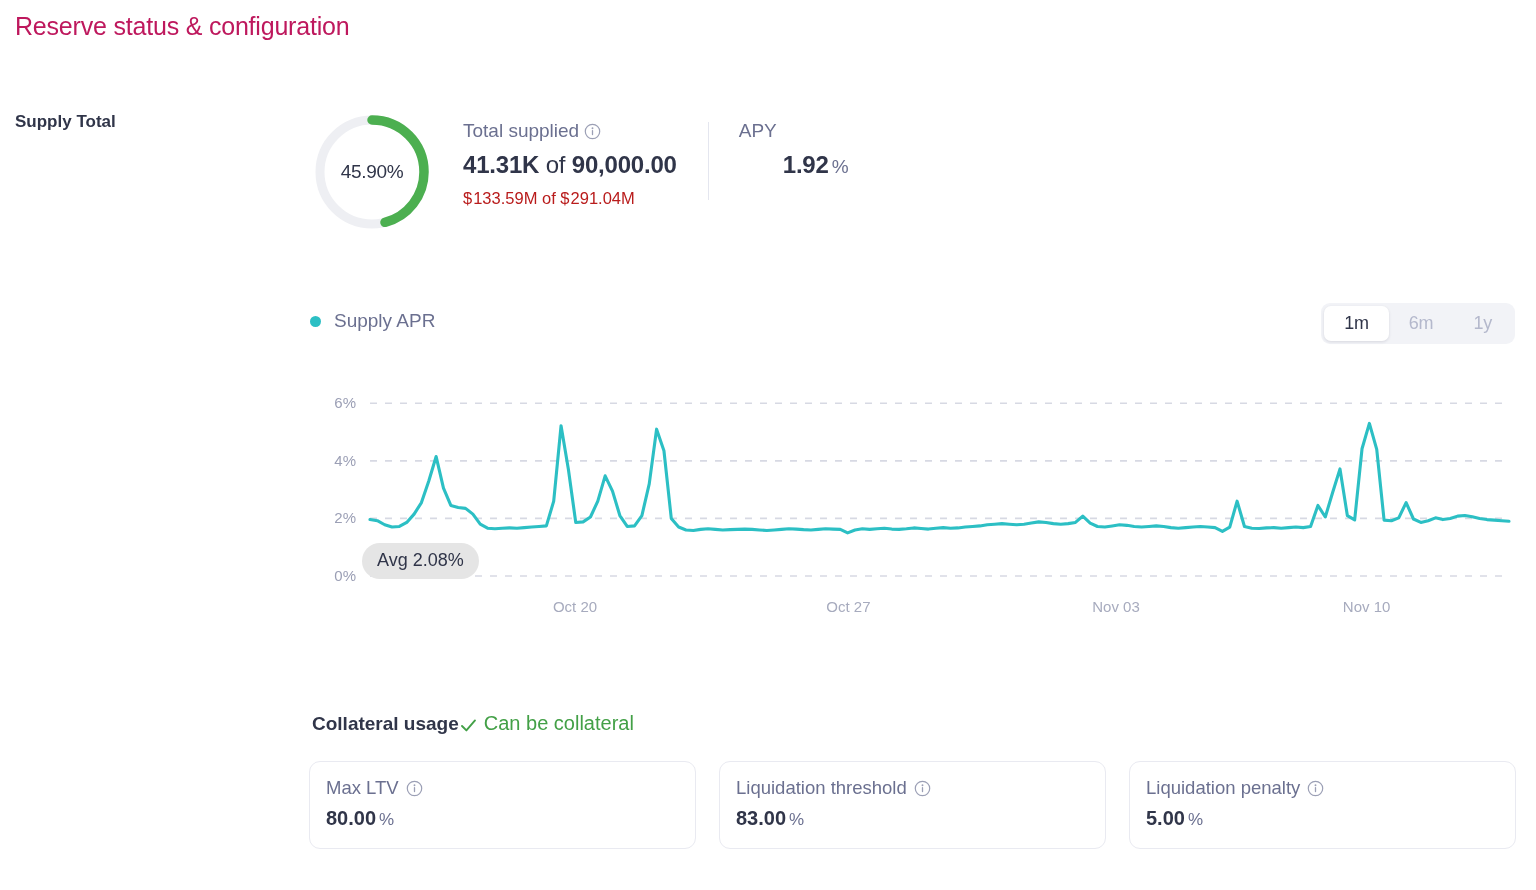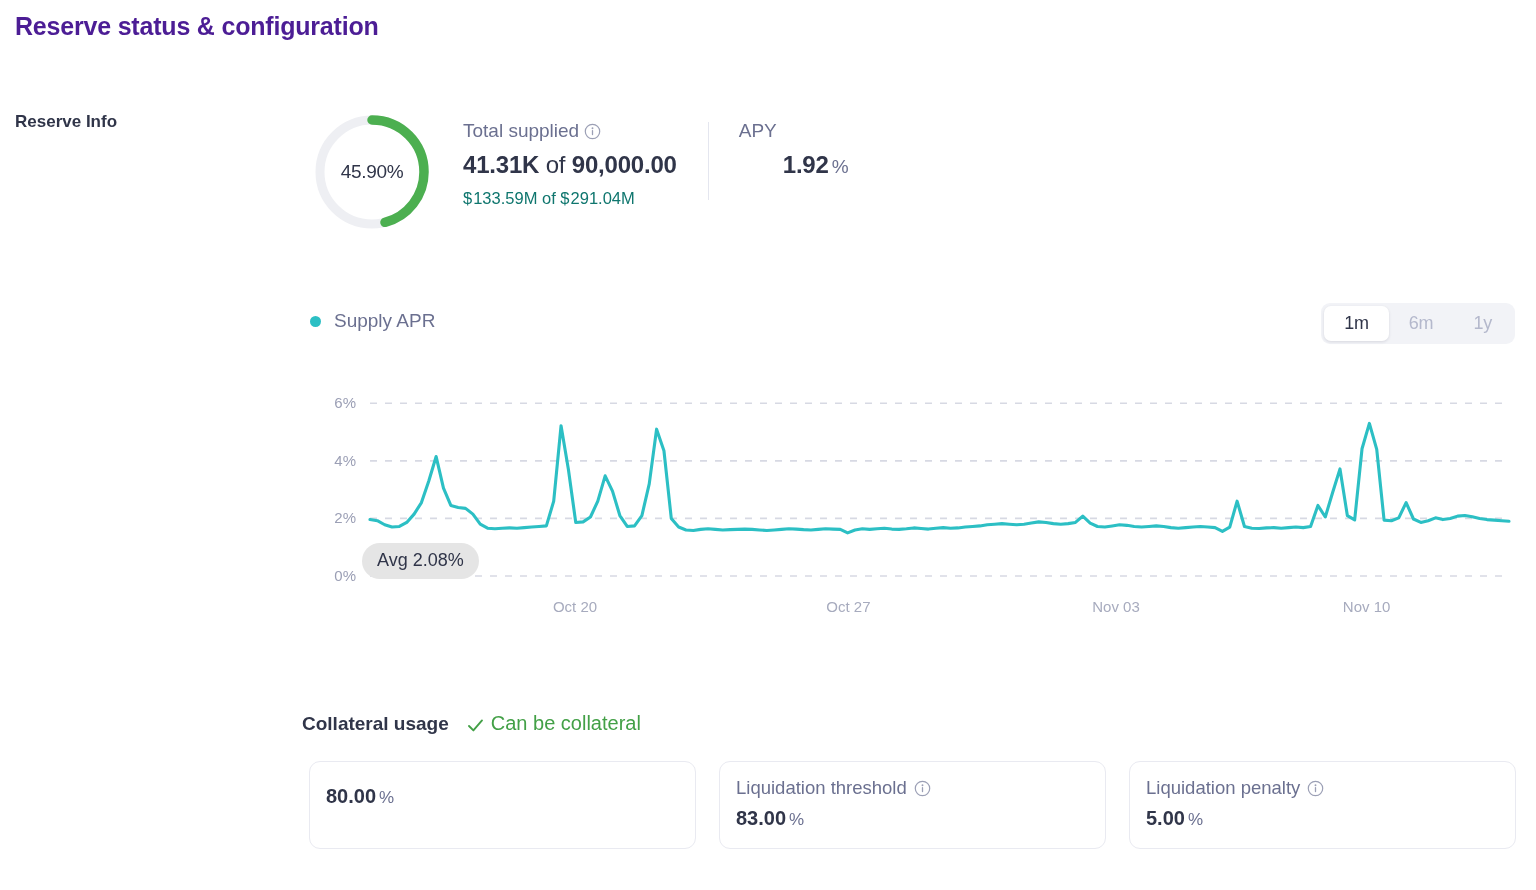--- a/index.html
+++ b/index.html
@@ -8,22 +8,22 @@
     background: #ffffff;
     font-family: "Liberation Sans", sans-serif;
     color: #2b2d42;
     overflow: hidden;
   }
   .page { position: relative; width: 1536px; height: 890px; }
 
   
   .page-title {
     position: absolute; left: 15px; top: 12px;
-    font-size: 25px; font-weight: 700; letter-spacing: -0.2px;
-    color: #4c1d95;
+    font-size: 25px; font-weight: 400; letter-spacing: -0.2px;
+    color: #be185d;
   }
 
   
   .section-label {
     position: absolute; left: 15px; top: 112px;
     font-size: 17px; font-weight: 700; color: #303549;
   }
 
   
   .supply-row {
@@ -43,21 +43,21 @@
     display: flex; align-items: center; gap: 5px;
     font-size: 19px; color: #6b7090; font-weight: 400;
   }
   .metric-main {
     margin-top: 9px;
     font-size: 24px; font-weight: 700; color: #303549; letter-spacing: -0.2px;
     white-space: nowrap;
   }
   .metric-main .conj { font-weight: 400; }
   .metric-sub {
-    margin-top: 10px; font-size: 16.5px; color: #0f766e; font-weight: 400;
+    margin-top: 10px; font-size: 16.5px; color: #b91c1c; font-weight: 400;
     white-space: nowrap;
   }
   .metric-sub .sym { margin-right: 1px; }
 
   .vdivider {
     width: 1px; background: #e4e6ef;
     height: 78px; margin: 12px 0 0 31px; flex: none;
   }
 
   .apy-block { margin-left: 30px; padding-top: 10px; }
@@ -99,22 +99,22 @@
 
   .avg-pill {
     position: absolute; left: 52px; top: 165px;
     background: #e5e5e5; color: #303549;
     font-size: 18px; padding: 7px 15px 8px; border-radius: 19px;
     white-space: nowrap;
   }
 
   
   .collateral-head {
-    position: absolute; left: 302px; top: 712px;
-    display: flex; align-items: center; gap: 17px;
+    position: absolute; left: 312px; top: 712px;
+    display: flex; align-items: center; 
   }
   .collateral-title { font-size: 19px; font-weight: 700; color: #303549; }
   .collateral-status {
     display: flex; align-items: flex-end; gap: 6px;
     font-size: 20px; color: #3aa councilor;
   }
   .collateral-status { color: #43a047; }
   .check-icon { line-height: 0; }
 
   .cards { position: absolute; left: 309px; top: 761px; display: flex; gap: 23px; }
@@ -133,21 +133,21 @@
   }
   .card-value .unit { font-size: 17px; font-weight: 400; color: #6b7090; margin-left: 3px; }
 </style>
 </head>
 <body>
 
 <div class="page">
 
   <div class="page-title">Reserve status &amp; configuration</div>
 
-  <div class="section-label">Reserve Info</div>
+  <div class="section-label">Supply Total</div>
 
   <div class="supply-row">
 
     <div class="donut-wrap">
       <svg width="124" height="124" viewBox="0 0 124 124" aria-hidden="true">
         <circle cx="62" cy="62" r="52" fill="none" stroke="#eeeff3" stroke-width="9"></circle>
         <circle id="donut-arc" cx="62" cy="62" r="52" fill="none" stroke="#4caf50" stroke-width="9.5" stroke-linecap="round" transform="rotate(-90 62 62)" stroke-dasharray="149.96706691176237 326.7256359733385"></circle>
       </svg>
       <div class="donut-label">45.90%</div>
     </div>
@@ -234,20 +234,30 @@
           <path d="M3 10 L7.4 14.4 L16 4.4" fill="none" stroke="#43a047" stroke-width="1.9" stroke-linecap="round" stroke-linejoin="round"></path>
         </svg>
       </span>
       <span>Can be collateral</span>
     </span>
   </div>
 
   <div class="cards">
 
     <div class="card">
+      <div class="card-head">
+        <span>Max LTV</span>
+        <span class="info-icon">
+          <svg width="17" height="17" viewBox="0 0 17 17">
+            <circle cx="8.5" cy="8.5" r="7.2" fill="none" stroke="#9b9fb5" stroke-width="1.2"></circle>
+            <circle cx="8.5" cy="5.2" r="0.95" fill="#9b9fb5"></circle>
+            <rect x="7.85" y="7.1" width="1.3" height="5.1" rx="0.6" fill="#9b9fb5"></rect>
+          </svg>
+        </span>
+      </div>
       <div class="card-value">
         <span>80.00</span><span class="unit">%</span>
       </div>
     </div>
 
     <div class="card">
       <div class="card-head">
         <span>Liquidation threshold</span>
         <span class="info-icon">
           <svg width="17" height="17" viewBox="0 0 17 17">

